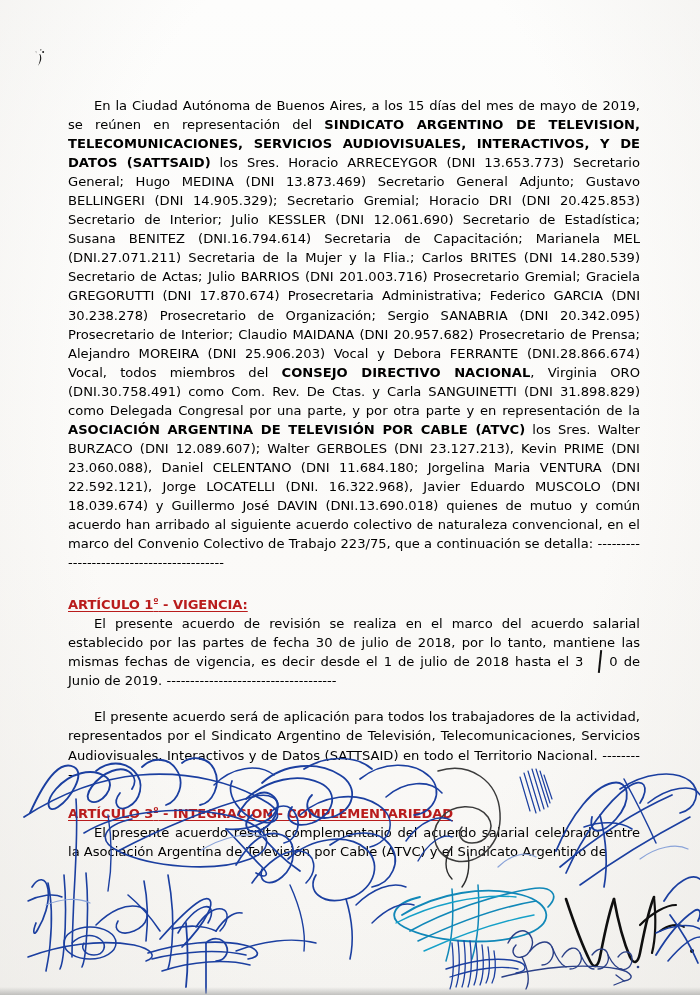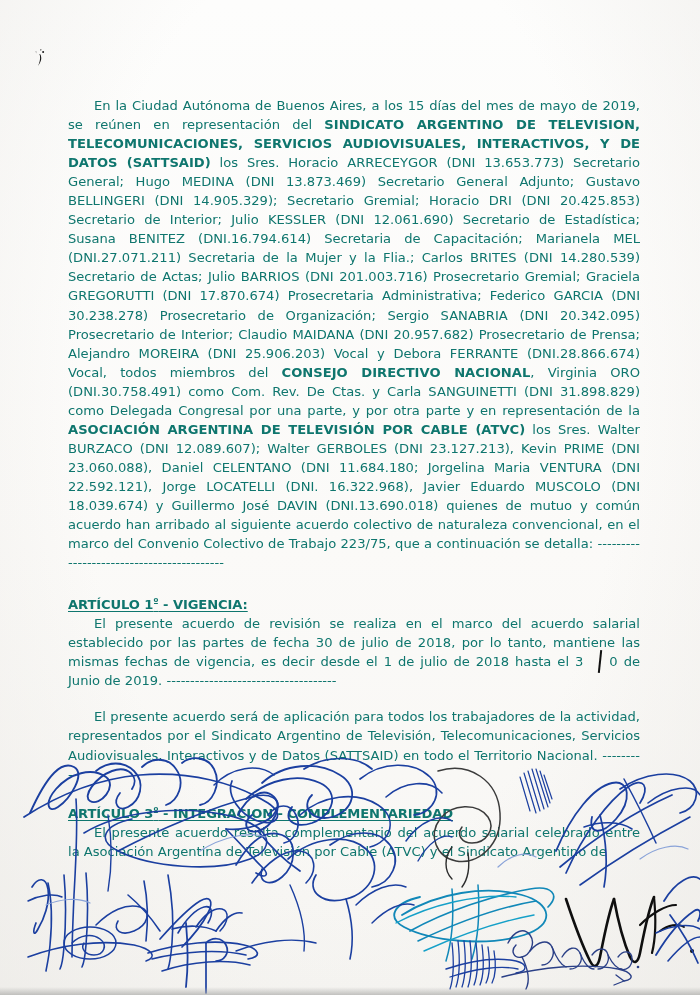--- a/index.html
+++ b/index.html
@@ -49,38 +49,38 @@
   #doc-body {
     position: absolute;
     left: 68px;
     top: 96px;
     width: 572px;
   }
 
   .para {
     font-size: 13.1px;
     line-height: 19.05px;
-    color: #0f766e;
+    color: #000000;
     text-align: justify;
     text-justify: inter-word;
     margin: 0;
     -webkit-hyphens: none;
     hyphens: none;
   }
   .para.first-line-indent {
     text-indent: 26px;
   }
   .b {
     font-weight: bold;
   }
   .heading {
     font-size: 13.1px;
     line-height: 19.05px;
     font-weight: bold;
-    color: #0f766e;
+    color: #b91c1c;
     text-decoration: underline;
     text-underline-offset: 2px;
     margin: 0;
     letter-spacing: -0.1px;
   }
   .ord {
     font-size: 9.5px;
     vertical-align: 4px;
   }
   .gap-art {

